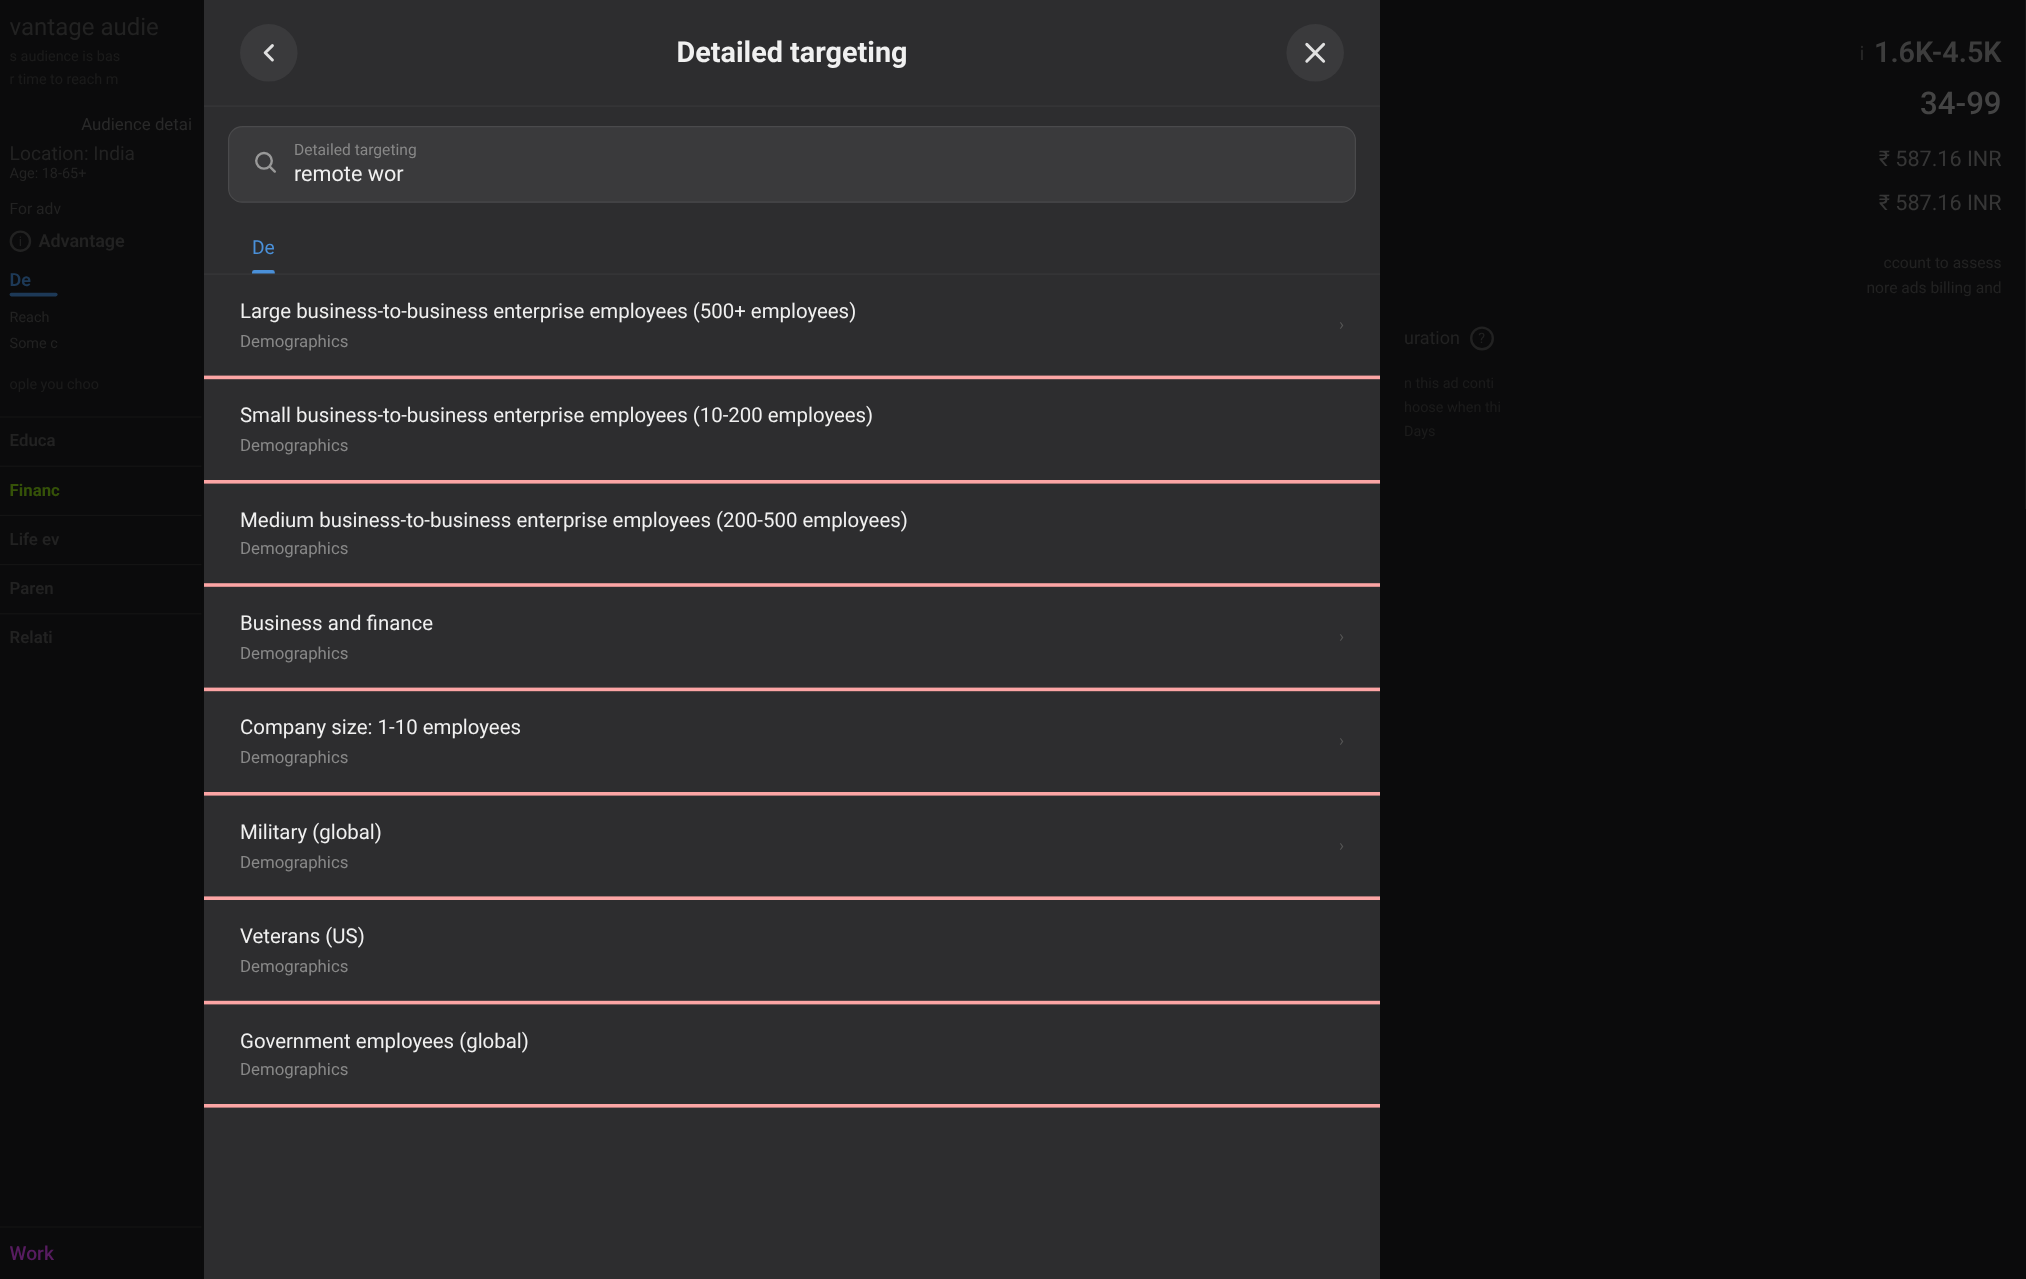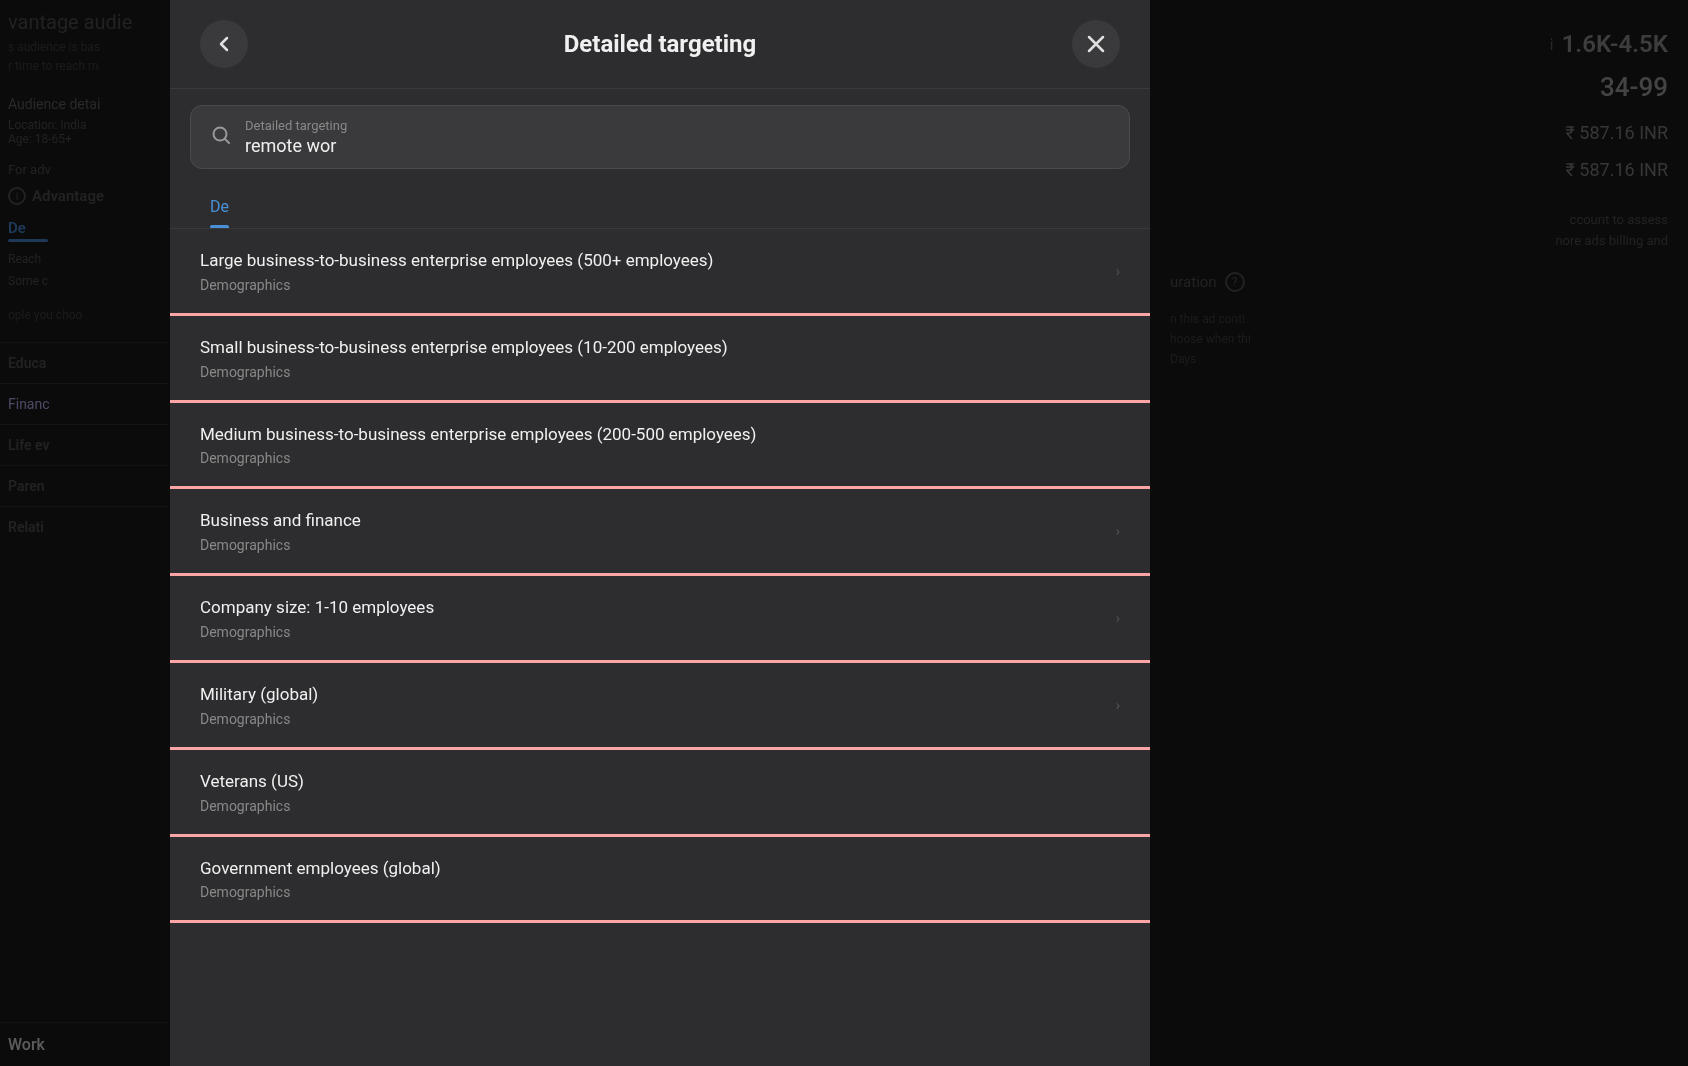--- a/index.html
+++ b/index.html
@@ -209,22 +209,22 @@
 <div class="bg-layer"></div>
 
 <div style="position:absolute; left:0; top:0; width:168px; height:100%; background:#1c1c1e; z-index:2; overflow:hidden;">
   <div style="font-size:20px; color:#555; padding:10px 8px 4px;">vantage audie</div>
   <div style="font-size:12px; color:#444; padding:0 8px; line-height:1.6; margin-bottom:20px;">
     <div>s audience is bas</div>
     <div>r time to reach m</div>
   </div>
 
   <div style="padding:0 8px; margin-bottom:16px;">
-    <div style="font-size:14px; color:#666; margin-bottom:6px;">Audience detai</div>
-    <div style="font-size:12px; color:#555;">Location: India</div>
+    <div style="font-size:14px; color:#666; margin-bottom:6px;text-align:right;">Audience detai</div>
+    <div style="font-size:16px; color:#555;">Location: India</div>
     <div style="font-size:12px; color:#555;">Age: 18-65+</div>
   </div>
 
   <div style="padding:0 8px; margin-bottom:10px;">
     <div style="font-size:13px; color:#555;">For adv</div>
   </div>
 
   <div style="padding:0 8px; margin-bottom:6px; display:flex; align-items:flex-start; gap:6px;">
     <div style="width:18px; height:18px; border-radius:50%; border:2px solid #555; display:flex; align-items:center; justify-content:center; font-size:11px; color:#555;">i</div>
     <div style="font-size:15px; color:#555; font-weight:600;">Advantage</div>
@@ -235,33 +235,33 @@
     <div style="height:3px; background:#4a90d9; width:40px; border-radius:2px; margin-bottom:10px;"></div>
     <div style="font-size:12px; color:#555; margin-bottom:8px;">Reach</div>
     <div style="font-size:12px; color:#555; margin-bottom:20px;">Some c</div>
     <div style="font-size:12px; color:#444; margin-bottom:20px;">ople you choo</div>
   </div>
 
   <div style="border-top:1px solid #333; padding:12px 8px;">
     <div style="font-size:14px; color:#555; font-weight:600;">Educa</div>
   </div>
   <div style="border-top:1px solid #333; padding:12px 8px;">
-    <div style="font-size:14px; color:#c4b5fd; font-weight:400;">Financ</div>
+    <div style="font-size:14px; color:#84cc16; font-weight:700;">Financ</div>
   </div>
   <div style="border-top:1px solid #333; padding:12px 8px;">
     <div style="font-size:14px; color:#555; font-weight:600;">Life ev</div>
   </div>
   <div style="border-top:1px solid #333; padding:12px 8px;">
     <div style="font-size:14px; color:#555; font-weight:600;">Paren</div>
   </div>
   <div style="border-top:1px solid #333; padding:12px 8px;">
     <div style="font-size:14px; color:#555; font-weight:600;">Relati</div>
   </div>
   <div style="border-top:1px solid #333; padding:12px 8px; position:absolute; bottom:0; left:0; right:0;">
-    <div style="font-size:16px; color:#e5e5e5; font-weight:500;">Work</div>
+    <div style="font-size:16px; color:#d946ef; font-weight:500;">Work</div>
   </div>
 </div>
 
 <div style="position:absolute; right:0; top:0; width:538px; height:100%; background:#1c1c1e; z-index:2; overflow:hidden; padding:30px 20px;">
   <div style="display:flex; align-items:center; justify-content:flex-end; gap:8px; margin-bottom:14px;">
     <div style="font-size:16px; color:#666;">ℹ</div>
     <div style="font-size:24px; color:#999; font-weight:600;">1.6K-4.5K</div>
   </div>
   <div style="text-align:right; margin-bottom:20px;">
     <div style="font-size:26px; color:#aaa; font-weight:500;">34-99</div>

